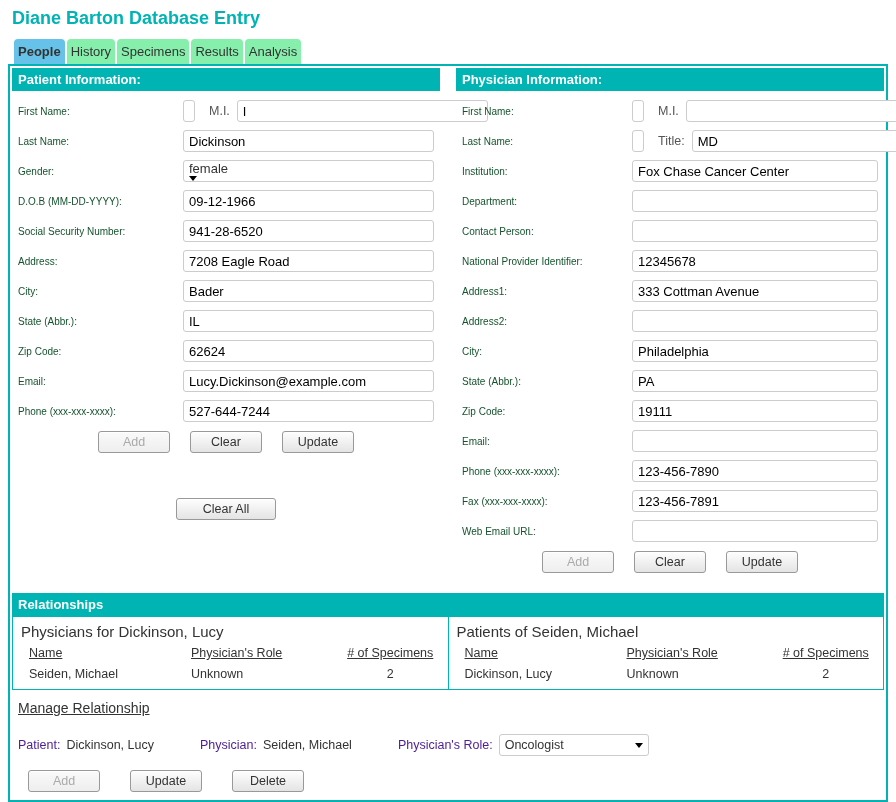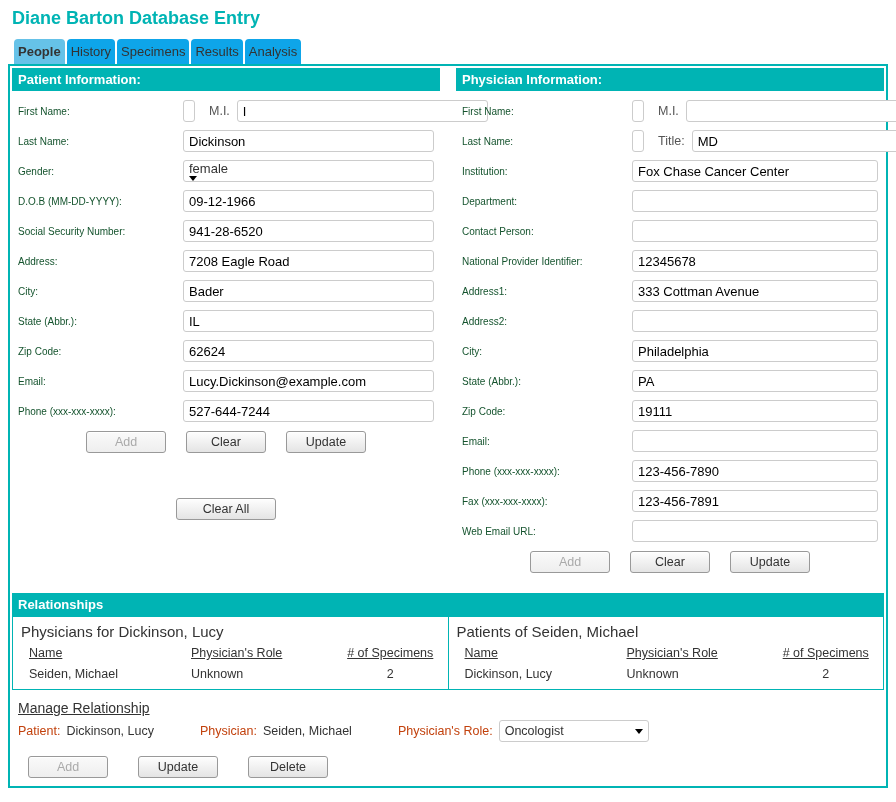--- a/index.html
+++ b/index.html
@@ -1,57 +1,57 @@
 <!DOCTYPE html>
 <html><head>
 <meta charset="utf-8">
 <style>
   * { box-sizing: border-box; }
   body { margin:0; padding:8px; font-family: Arial, Helvetica, sans-serif; font-size:13px; color:#333; background:#fff; width:896px; }
   .title { color:#00b4b4; font-size:18px; font-weight:bold; margin:0 0 10px 4px; }
   .tabs { display:flex; gap:2px; margin-left:6px; }
   .tab { padding:5px 4px; border-radius:4px 4px 0 0; font-size:13px; cursor:pointer; }
   .tab.active { background:#66c2e8; font-weight:bold; }
-  .tab.inactive { background:#0ea5e9; }
+  .tab.inactive { background:#86efac; }
   .panel { border:2px solid #00b4b4; padding:2px; }
   .section-head { background:#00b4b4; color:#fff; font-weight:bold; padding:4px 6px; font-size:13px; }
   .cols { display:flex; gap:16px; }
   .col { flex:1; }
   .patient-col .body, .phys-col .body { padding:8px 6px 12px 6px; }
   .row { display:flex; align-items:center; margin-bottom:6px; min-height:24px; }
   .lbl { width:165px; color:#14532d; font-size:10px; flex:none; }
   .phys-col .lbl { width:170px; }
   .inwrap { flex:1; display:flex; gap:4px; align-items:center;}
   input[type=text], .select { height:22px; border:1px solid #ccc; border-radius:3px; padding:0 5px; font-size:13px; width:100%; background:#fff; }
   .select { display:flex; align-items:flex-start; justify-content:space-between; cursor:pointer; padding-right:4px;flex-direction:column;}
   .caret { width:0; height:0; border-left:4px solid transparent; border-right:4px solid transparent; border-top:5px solid #000; }
   .mi-lbl, .title-lbl { font-size:12.5px; color:#555; margin:0 3px 0 10px; flex:none; }
   .mi-inp { width:30px; flex:none; }
   .title-inp { width:40px; flex:none; }
   .med-inp { width:130px; }
   .btnrow { display:flex; gap:20px; justify-content:center; margin-top:8px; }
-  .btn { width:80px; height:22px; border:1px solid #999; border-radius:3px; background:linear-gradient(#fefefe,#e4e4e4); box-shadow: inset 0 1px 0 #fff; font-size:12.5px; text-align:center; line-height:20px; cursor:pointer; }
+  .btn { width:72px; height:22px; border:1px solid #999; border-radius:3px; background:linear-gradient(#fefefe,#e4e4e4); box-shadow: inset 0 1px 0 #fff; font-size:12.5px; text-align:center; line-height:20px; cursor:pointer; }
   .btn.disabled { color:#aaa; cursor:default; background:linear-gradient(#fafafa,#eee); }
   .clearall-row { display:flex; justify-content:center; margin-top:45px; }
   .clearall { width:100px; height:22px; border:1px solid #999; border-radius:3px; background:linear-gradient(#fefefe,#e4e4e4); box-shadow: inset 0 1px 0 #fff; font-size:12.5px; text-align:center; line-height:20px; cursor:pointer;}
   .rel-section { margin-top:8px; }
   .rel-cols { display:flex; gap:0; margin-top:0;}
   .rel-box { flex:1; border:1px solid #00b4b4; padding:6px 8px 8px 8px; }
   .rel-box + .rel-box { border-left:none;}
   .rel-title { font-size:15px; margin-bottom:6px; }
   .rel-headrow, .rel-datarow { display:flex; }
   .rel-headrow span { text-decoration:underline; font-size:12.5px; padding-bottom:3px;}
   .rel-c1 { width:170px; padding-left:8px;}
   .rel-c2 { width:150px; }
   .rel-c3 { flex:1; text-align:center;}
   .rel-datarow { font-size:12.5px; margin-top:4px;}
   .manage { margin-top:10px; padding:0 6px 6px 6px;}
-  .manage-title { text-decoration:underline; font-size:14px; margin-bottom:4px; }
+  .manage-title { text-decoration:underline; font-size:14px; margin-bottom:18px; }
   .manage-row { display:flex; align-items:center; gap:6px; font-size:12.5px; }
-  .manage-row .mlbl { color:#c2410c; }
+  .manage-row .mlbl { color:#4c1d95; }
   .manage-row .mval { margin-right:40px; }
   .role-select { width:150px; height:22px; border:1px solid #ccc; border-radius:3px; padding:0 5px; display:flex; align-items:center; justify-content:space-between; cursor:pointer;}
   .manage-btns { display:flex; gap:30px; margin-top:14px; margin-left:10px;}
 </style>
 </head>
 <body>
 
 <div class="title">Diane Barton Database Entry</div>
 
 <div class="tabs">

